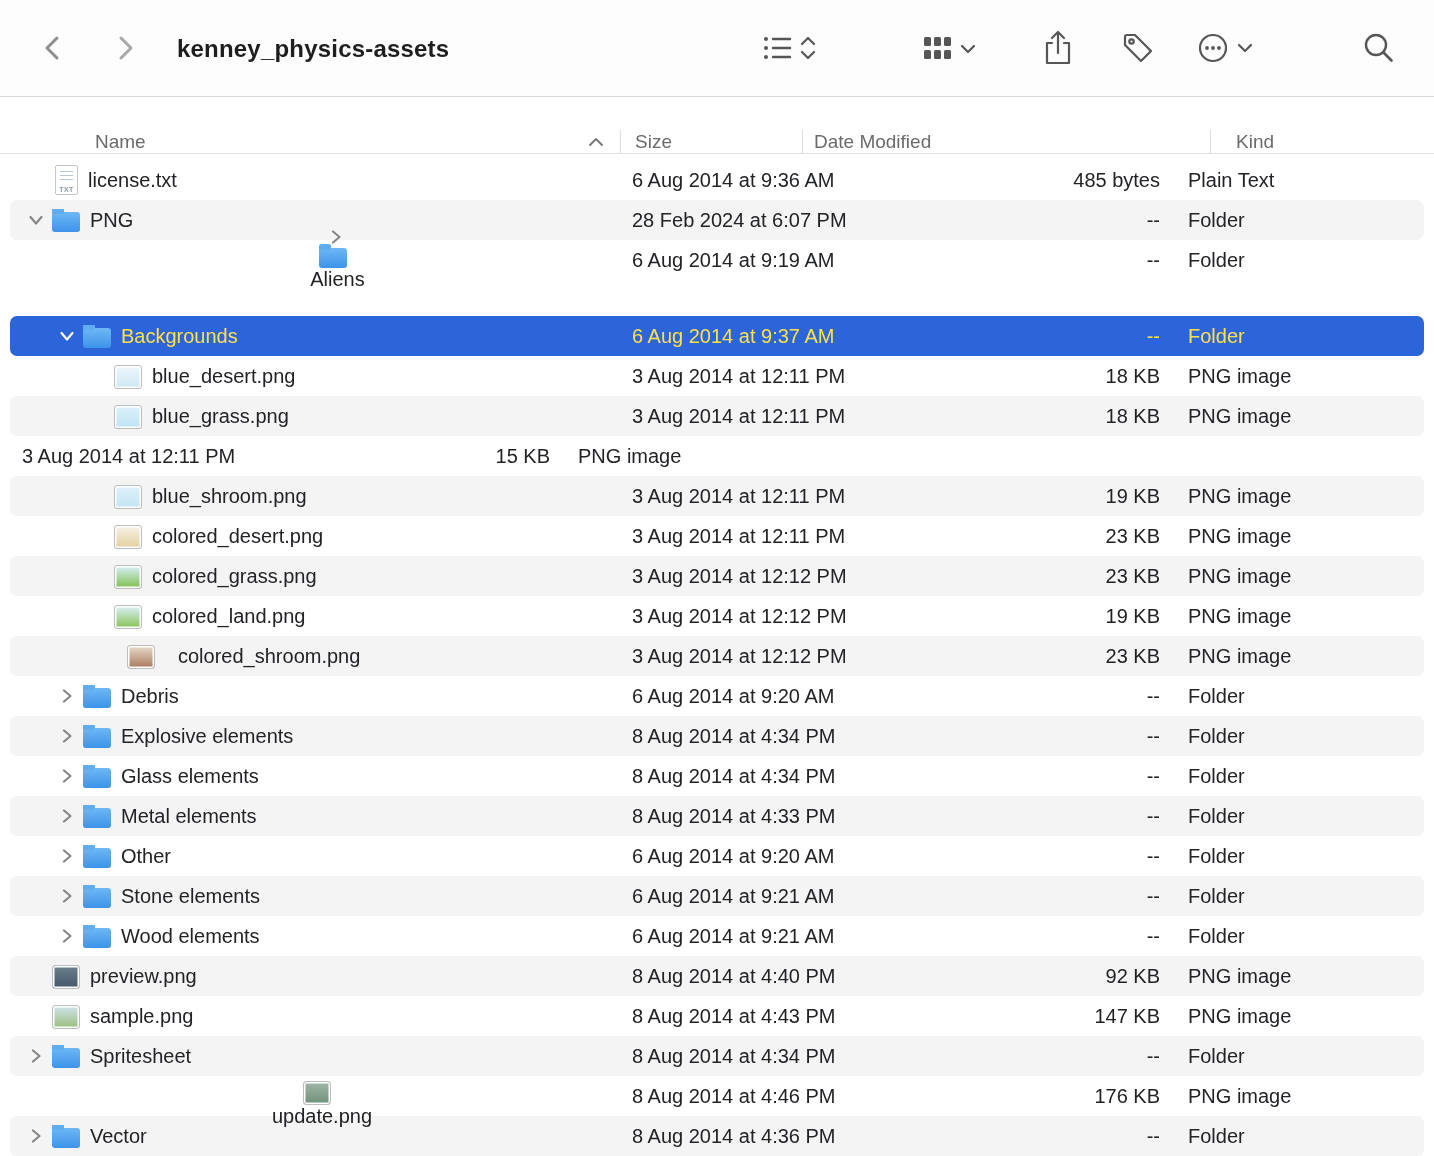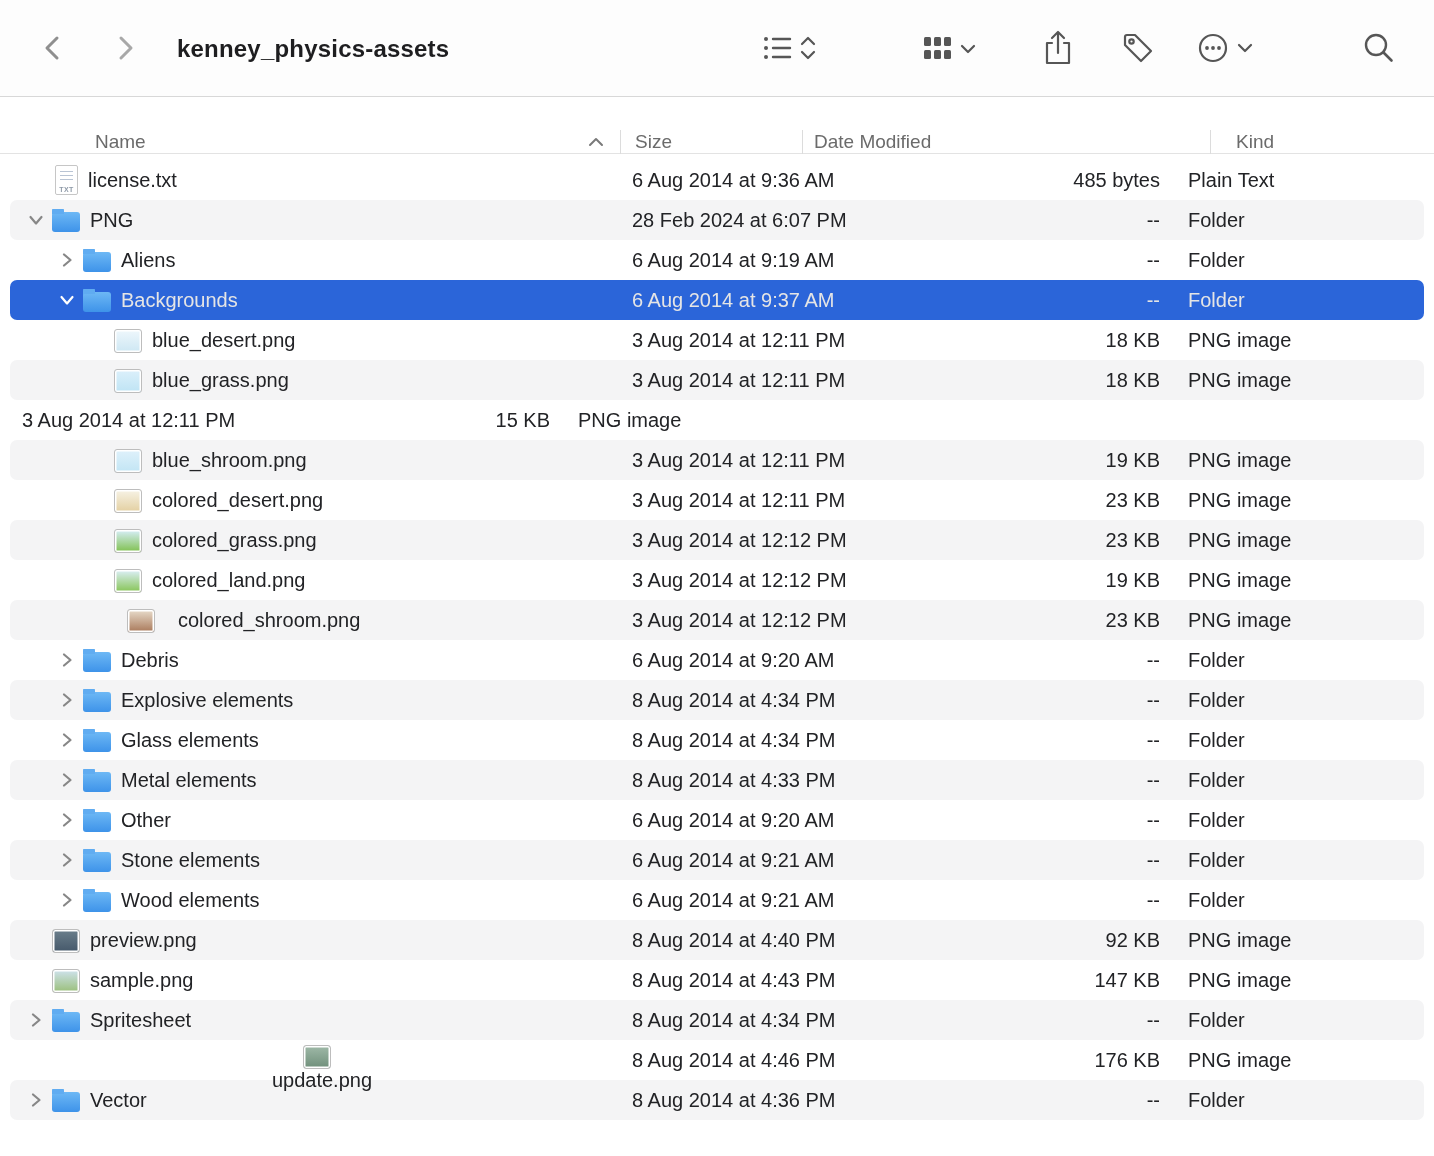--- a/index.html
+++ b/index.html
@@ -53,21 +53,21 @@
     width:1px; height:24px; background:#dcdcdc;
   }
 
   
   .list { padding:6px 10px 0 10px; }
   .row {
     display:flex; align-items:center; height:40px;
     border-radius:7px; font-size:20px; white-space:nowrap;
   }
   .row.alt { background:#f4f4f5; }
-  .row.selected { background:#2b65d9; color:#e5e5e5; }
+  .row.selected { background:#2b65d9; color:#fde047;margin-top:36px; }
   .cell { overflow:hidden; white-space:nowrap; }
   .cname { width:610px; display:flex; align-items:center; padding-left:14px; }
   .cdate { width:360px; padding-left:12px; }
   .csize { width:182px; text-align:right; padding-right:2px; }
   .ckind { flex:1; padding-left:26px; }
 
   
   .disc {
     width:24px; margin-right:4px; flex:0 0 auto;
     display:flex; align-items:center; justify-content:center;
@@ -257,21 +257,21 @@
             </svg>
       </span>
       <span class="icon folder"></span>
       <span class="fname">PNG</span>
     </div>
     <div class="cell cdate">28 Feb 2024 at 6:07 PM</div>
     <div class="cell csize">--</div>
     <div class="cell ckind">Folder</div>
   </div>
       <div class="row">
-    <div class="cell cname" style="padding-left: 45px;">
+    <div class="cell cname" style="padding-left: 45px; flex-direction: column;">
       <span class="disc">
         <svg width="12" height="16" viewBox="0 0 12 16">
               <path d="M3 2.5 L9.5 8 L3 13.5" fill="none" stroke="currentColor" stroke-width="2.2" stroke-linecap="round" stroke-linejoin="round"></path>
             </svg>
       </span>
       <span class="icon folder"></span>
       <span class="fname">Aliens</span>
     </div>
     <div class="cell cdate">6 Aug 2014 at 9:19 AM</div>
     <div class="cell csize">--</div>

